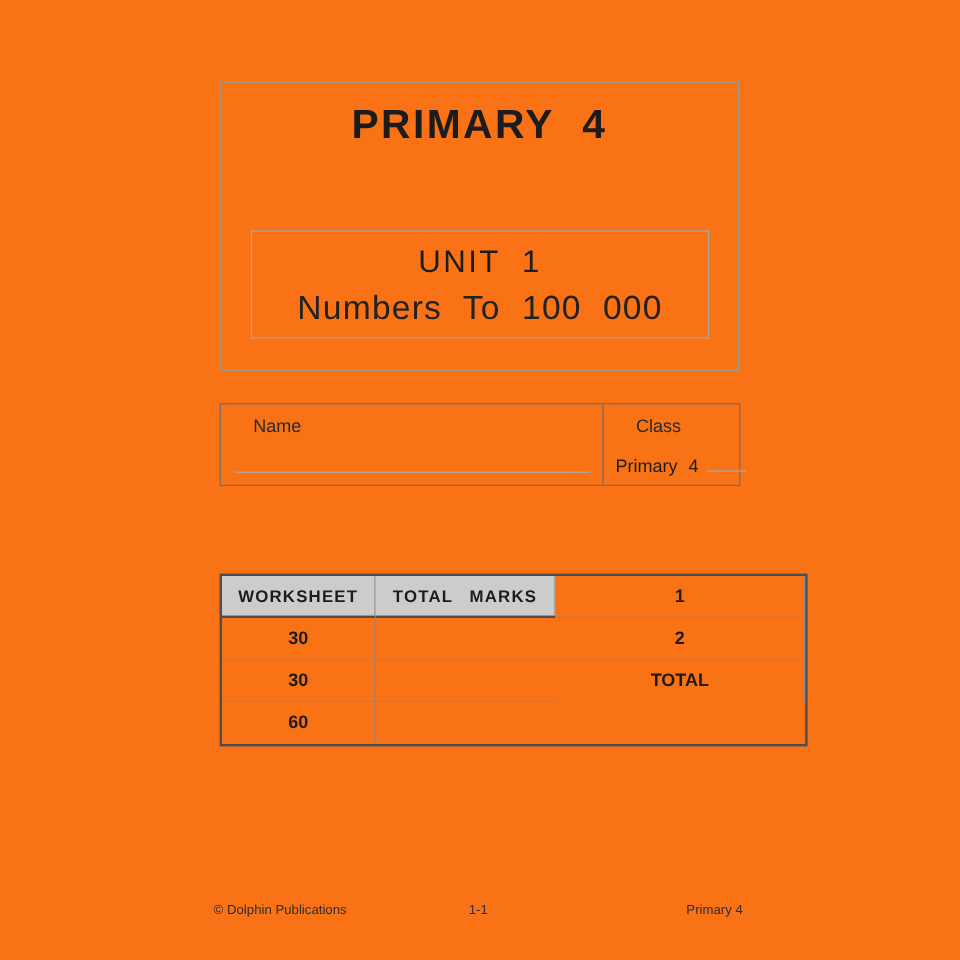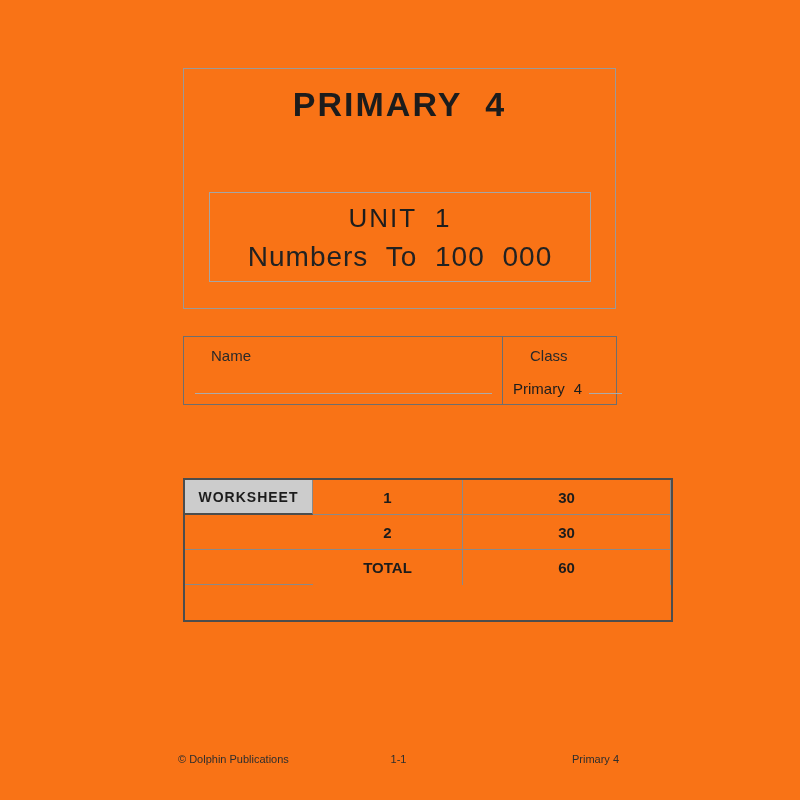--- a/index.html
+++ b/index.html
@@ -158,20 +158,21 @@
       <div class="name-rule"></div>
     </div>
     <div class="class-cell">
       <div class="info-label">Class</div>
       <div class="class-value-row"><span>Primary 4</span><span class="class-rule"></span></div>
     </div>
   </div>
 
   <div class="marks-table">
     <div class="mt-cell header">WORKSHEET</div>
+    <div class="mt-cell header">TOTAL MARKS</div>
 
     <div class="mt-cell">1</div>
     <div class="mt-cell">30</div>
     <div class="mt-cell last-col"></div>
 
     <div class="mt-cell">2</div>
     <div class="mt-cell">30</div>
     <div class="mt-cell last-col"></div>
 
     <div class="mt-cell last-row">TOTAL</div>

